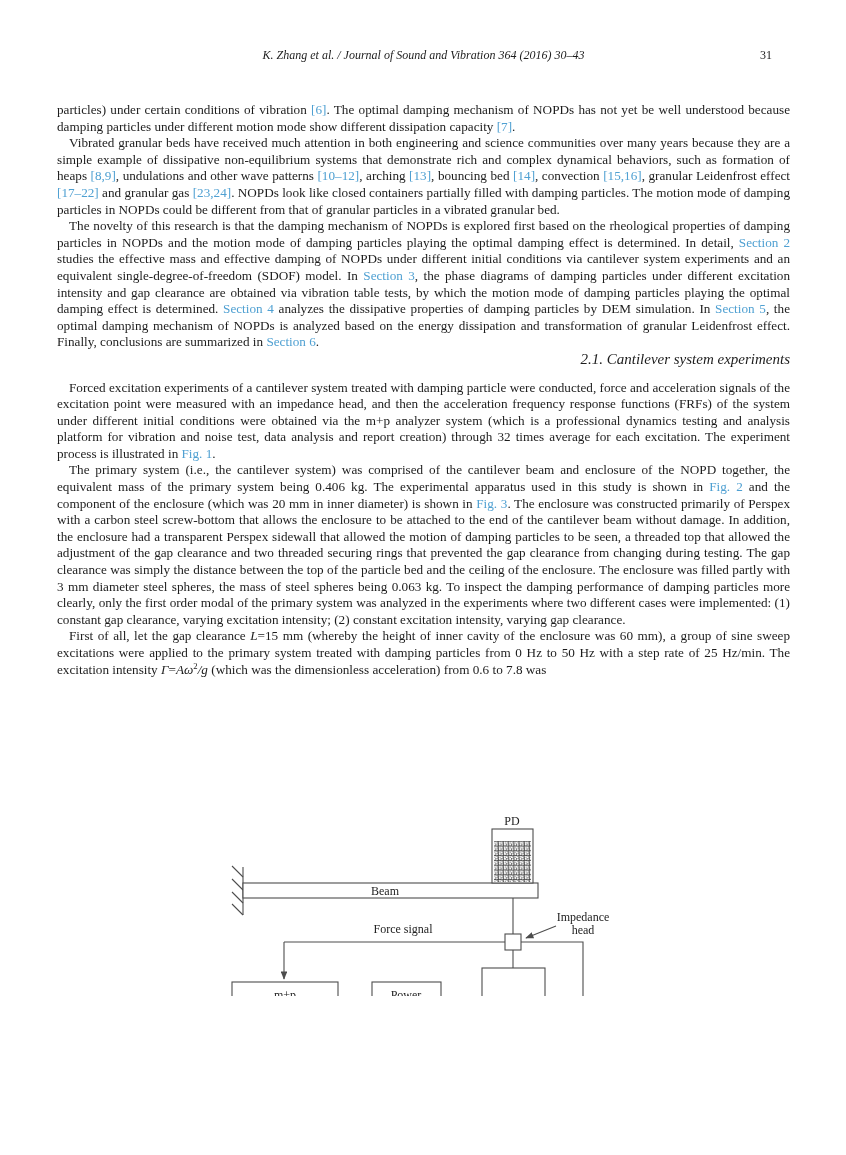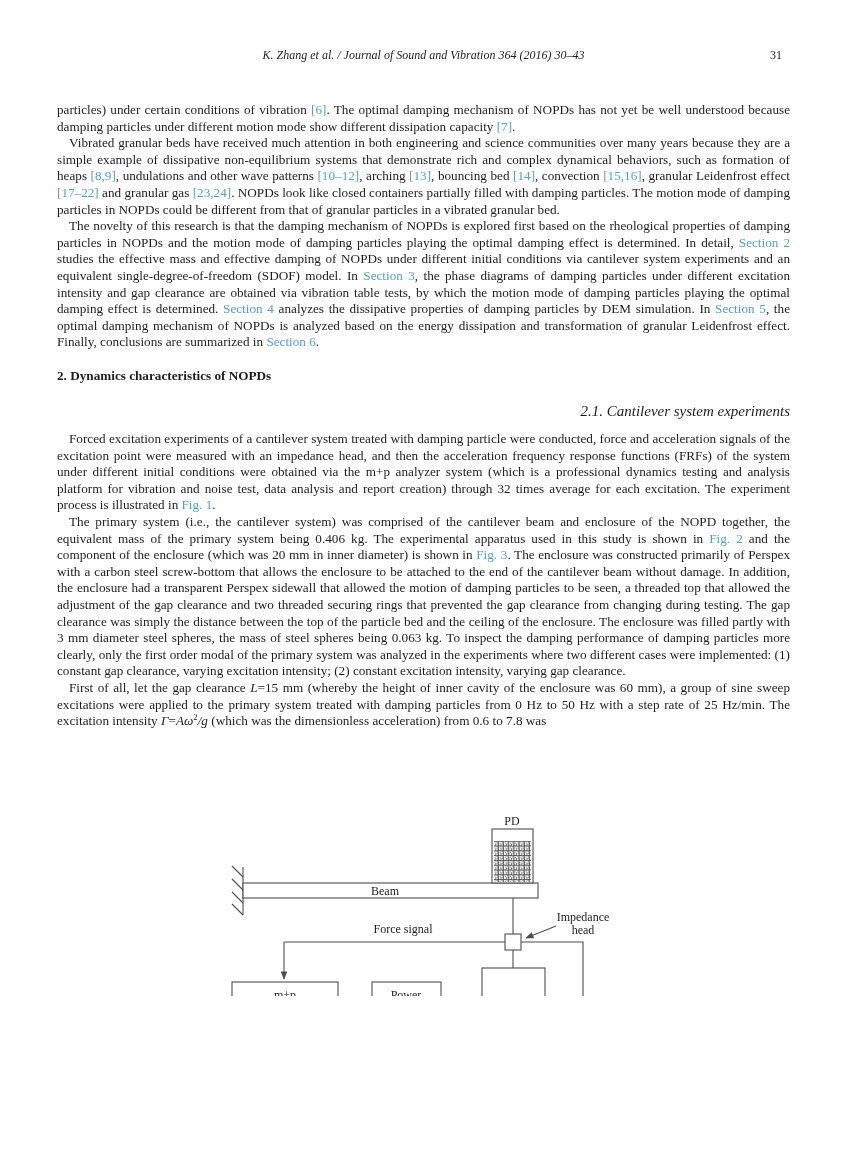--- a/index.html
+++ b/index.html
@@ -4,21 +4,21 @@
 <style>
   * { margin:0; padding:0; box-sizing:border-box; }
   html, body { background:#ffffff; }
   .page {
     position:relative; width:846px; height:996px; background:#fff;
     font-family:"Liberation Serif","DejaVu Serif",serif;
     color:var(--ink,#1c1c1c); overflow:hidden;
   }
   .running-head { position:absolute; top:48px; left:57px; width:733px; font-size:12px; }
   .rh-title { display:block; text-align:center; font-style:italic; }
-  .rh-page { position:absolute; right:8px; top:0; font-style:normal; }
+  .rh-page { position:absolute; right:18px; top:0; font-style:normal; }
   .content {
     position:absolute; top:102px; left:57px; width:733px;
     font-size:13.2px; line-height:16.6px; text-align:justify;
     hyphens:auto; -webkit-hyphens:auto;
   }
   .para { text-indent:12px; }
   .para.noindent { text-indent:0; }
   .sec  { font-size:13.2px; font-weight:bold; margin:17px 0 18px; text-align:left; }
   .subsec { font-size:15px; font-weight:normal; font-style:italic; margin:0 0 12px; text-align:right; }
   .link { color:var(--link,#4fa0d2); }
@@ -42,21 +42,20 @@
 
   <div class="running-head">
     <span class="rh-title">K. Zhang et al. / Journal of Sound and Vibration 364 (2016) 30–43</span>
     <span class="rh-page">31</span>
   </div>
 
   <div class="content">
     <p class="para noindent"><span>particles) under certain conditions of vibration </span><span class="link">[6]</span><span>. The optimal damping mechanism of NOPDs has not yet be well understood because damping particles under different motion mode show different dissipation capacity </span><span class="link">[7]</span><span>.</span></p>
     <p class="para"><span>Vibrated granular beds have received much attention in both engineering and science communities over many years because they are a simple example of dissipative non-equilibrium systems that demonstrate rich and complex dynamical behaviors, such as formation of heaps </span><span class="link">[8,9]</span><span>, undulations and other wave patterns </span><span class="link">[10–12]</span><span>, arching </span><span class="link">[13]</span><span>, bouncing bed </span><span class="link">[14]</span><span>, convection </span><span class="link">[15,16]</span><span>, granular Leidenfrost effect </span><span class="link">[17–22]</span><span> and granular gas </span><span class="link">[23,24]</span><span>. NOPDs look like closed containers partially filled with damping particles. The motion mode of damping particles in NOPDs could be different from that of granular particles in a vibrated granular bed.</span></p>
     <p class="para"><span>The novelty of this research is that the damping mechanism of NOPDs is explored first based on the rheological properties of damping particles in NOPDs and the motion mode of damping particles playing the optimal damping effect is determined. In detail, </span><span class="link">Section 2</span><span> studies the effective mass and effective damping of NOPDs under different initial conditions via cantilever system experiments and an equivalent single-degree-of-freedom (SDOF) model. In </span><span class="link">Section 3</span><span>, the phase diagrams of damping particles under different excitation intensity and gap clearance are obtained via vibration table tests, by which the motion mode of damping particles playing the optimal damping effect is determined. </span><span class="link">Section 4</span><span> analyzes the dissipative properties of damping particles by DEM simulation. In </span><span class="link">Section 5</span><span>, the optimal damping mechanism of NOPDs is analyzed based on the energy dissipation and transformation of granular Leidenfrost effect. Finally, conclusions are summarized in </span><span class="link">Section 6</span><span>.</span></p>
-    <h2 class="sec">2. Dynamics characteristics of NOPDs</h2>
     <h3 class="subsec">2.1. Cantilever system experiments</h3>
     <p class="para"><span>Forced excitation experiments of a cantilever system treated with damping particle were conducted, force and acceleration signals of the excitation point were measured with an impedance head, and then the acceleration frequency response functions (FRFs) of the system under different initial conditions were obtained via the m+p analyzer system (which is a professional dynamics testing and analysis platform for vibration and noise test, data analysis and report creation) through 32 times average for each excitation. The experiment process is illustrated in </span><span class="link">Fig. 1</span><span>.</span></p>
     <p class="para"><span>The primary system (i.e., the cantilever system) was comprised of the cantilever beam and enclosure of the NOPD together, the equivalent mass of the primary system being 0.406 kg. The experimental apparatus used in this study is shown in </span><span class="link">Fig. 2</span><span> and the component of the enclosure (which was 20 mm in inner diameter) is shown in </span><span class="link">Fig. 3</span><span>. The enclosure was constructed primarily of Perspex with a carbon steel screw-bottom that allows the enclosure to be attached to the end of the cantilever beam without damage. In addition, the enclosure had a transparent Perspex sidewall that allowed the motion of damping particles to be seen, a threaded top that allowed the adjustment of the gap clearance and two threaded securing rings that prevented the gap clearance from changing during testing. The gap clearance was simply the distance between the top of the particle bed and the ceiling of the enclosure. The enclosure was filled partly with 3 mm diameter steel spheres, the mass of steel spheres being 0.063 kg. To inspect the damping performance of damping particles more clearly, only the first order modal of the primary system was analyzed in the experiments where two different cases were implemented: (1) constant gap clearance, varying excitation intensity; (2) constant excitation intensity, varying gap clearance.</span></p>
     <p class="para"><span>First of all, let the gap clearance </span><span class="i">L</span><span>=15 mm (whereby the height of inner cavity of the enclosure was 60 mm), a group of sine sweep excitations were applied to the primary system treated with damping particles from 0 Hz to 50 Hz with a step rate of 25 Hz/min. The excitation intensity </span><span class="i">Γ</span><span>=</span><span class="i">Aω</span><span class="sup">2</span><span class="i">/g</span><span> (which was the dimensionless acceleration) from 0.6 to 7.8 was</span></p>
   </div>
 
   <div class="figure">
     <svg width="400" height="250" viewBox="0 0 400 250" xmlns="http://www.w3.org/2000/svg">
       <defs>
         <marker id="arr" viewBox="0 0 10 8" refX="9" refY="4" markerWidth="8" markerHeight="6" orient="auto-start-reverse">

